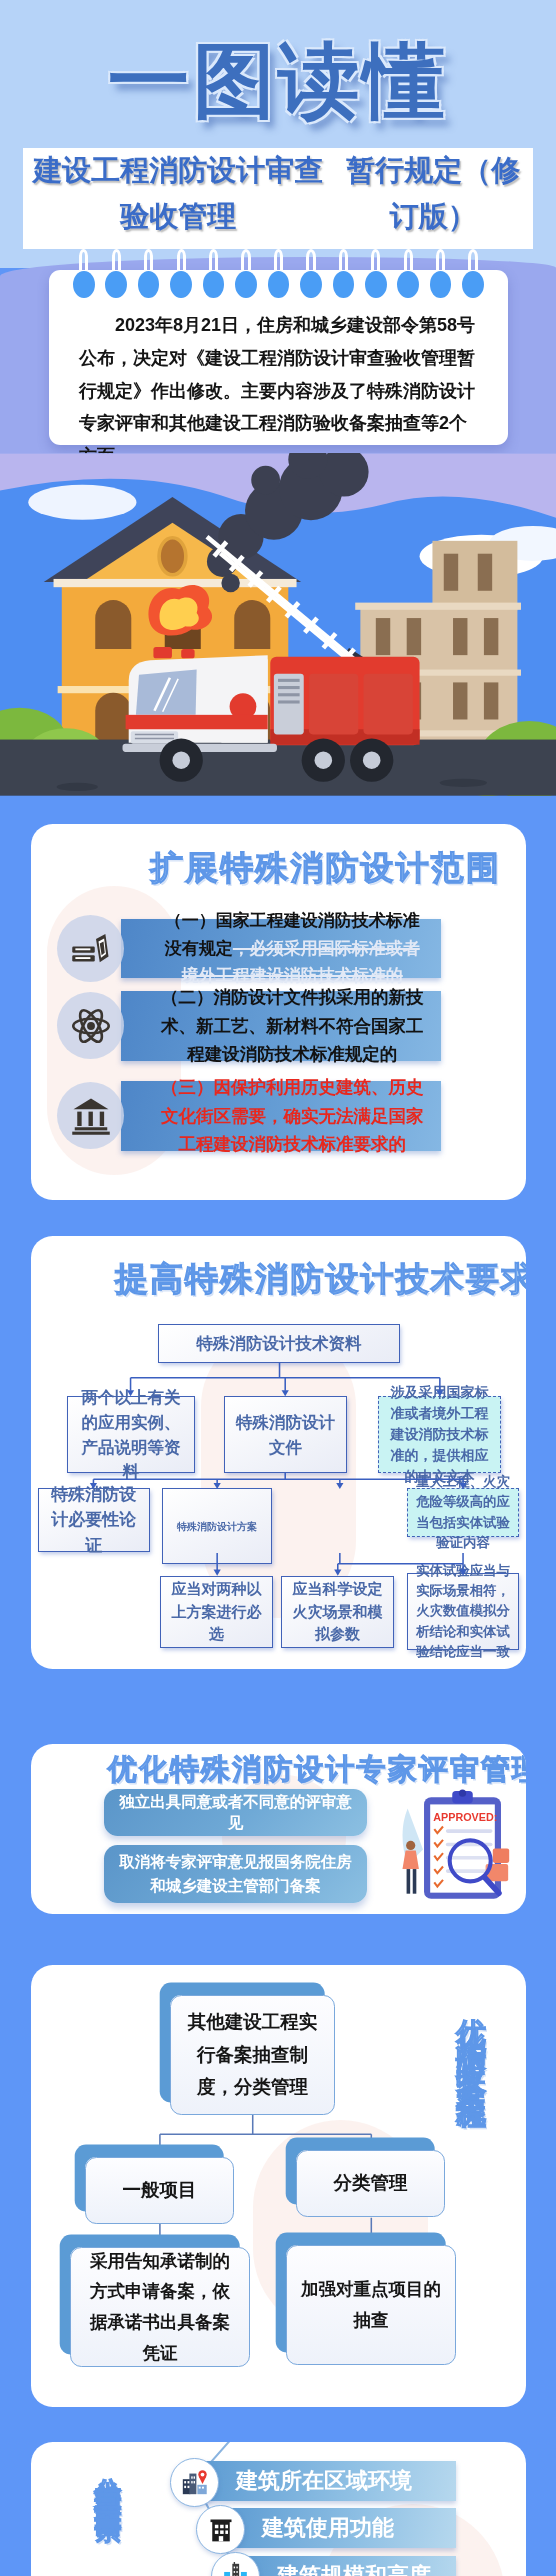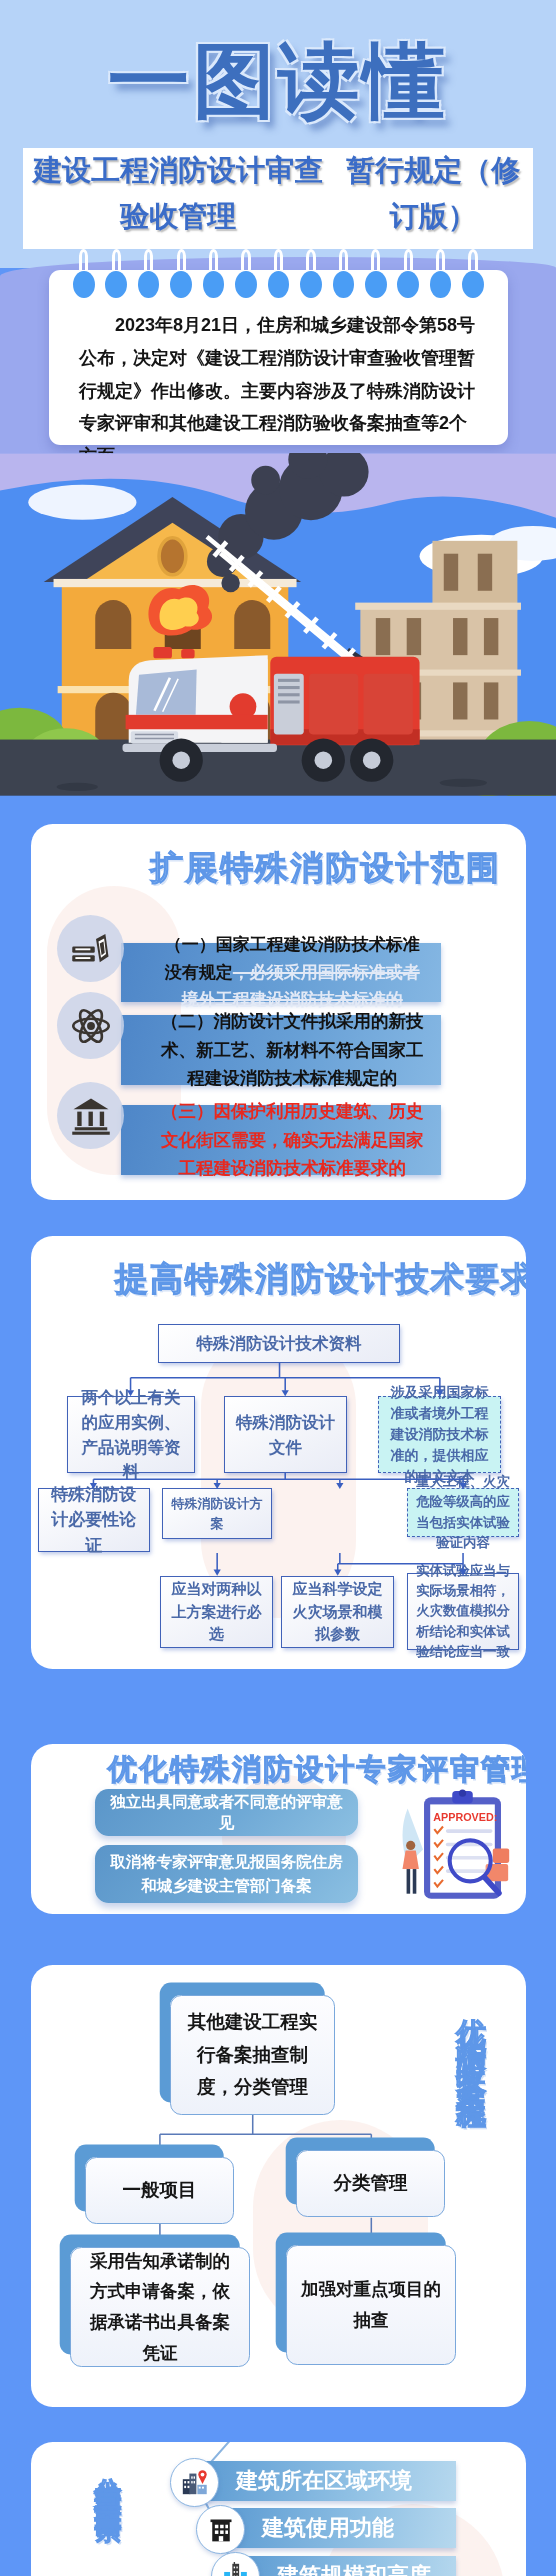--- a/index.html
+++ b/index.html
@@ -43,35 +43,35 @@
     -webkit-text-stroke:1px #5e97e8;text-shadow:0 0 4.1px rgba(255,255,255,.95),1.5px 2.1px 0 rgba(110,155,225,.35);}
   .wm{position:absolute;background:#f6dcd4;opacity:.38;border-radius:31px;}
 
   
   .item-circle{position:absolute;width:67px;height:67px;border-radius:50%;
     background:rgba(202,212,233,.85);display:flex;align-items:center;justify-content:center;z-index:3;}
   .item-banner{position:absolute;left:90px;width:320px;z-index:2;
     background:linear-gradient(104deg,#4e86c8 0%,#68a0d6 55%,#85b7e3 100%);
     box-shadow:0 3.1px 5.2px rgba(70,110,190,.35);
     display:flex;align-items:center;justify-content:center;text-align:center;
-    padding:5.2px 13.4px 5.2px 36px;box-sizing:border-box;margin-top:24px;}
+    padding:5.2px 13.4px 5.2px 36px;box-sizing:border-box;}
   .item-text{font-size:17px;line-height:1.62;font-weight:800;color:#121212;}
   .strike{color:#e2e9f6;text-decoration:line-through;text-decoration-thickness:1.5px;}
   .red-text{color:#e8281e;}
 
   
   .fbox{position:absolute;background:linear-gradient(155deg,#ffffff 0%,#e9ecf6 100%);
     border:1.5px solid #4162b8;color:#4a69a8;font-weight:700;font-size:16.5px;line-height:1.5;
     display:flex;align-items:center;justify-content:center;text-align:center;
     box-shadow:2.1px 2.6px 4.1px rgba(90,120,200,.4);padding:3.1px 6.2px;box-sizing:border-box;}
   .fbox.cyan{background:#c9f3f3;border-style:dashed;}
   .flow-lines{position:absolute;left:0;top:0;z-index:1;}
 
   
-  .pill{position:absolute;left:64px;width:263px;border-radius:13.4px;
+  .pill{position:absolute;left:73px;width:263px;border-radius:13.4px;
     background:linear-gradient(135deg,#5a95c9 0%,#6fa9d6 55%,#8cc0e2 100%);
     color:#fff;font-weight:700;display:flex;align-items:center;justify-content:center;
     text-align:center;padding:4.1px 14.4px;box-sizing:border-box;
     box-shadow:0 4.1px 7.2px rgba(70,110,190,.3);}
 
   
   .wbox{position:absolute;background:linear-gradient(180deg,#fdfdff 0%,#eef2fa 100%);
     border:1px solid #7aa8dc;border-radius:11.3px;box-shadow:-10.3px -12.4px 0 0 #5b9bd5;
     display:flex;align-items:center;justify-content:center;text-align:center;
     color:#161616;font-weight:800;font-size:18.5px;line-height:1.75;padding:5.2px 10.3px;box-sizing:border-box;z-index:2;}
@@ -299,21 +299,21 @@
       </g>
     </svg>
 
     <div class="fbox" style="left:127px;top:88px;width:242px;height:39px;">特殊消防设计技术资料</div>
 
     <div class="fbox" style="left:36px;top:160px;width:128px;height:77px;">两个以上有关的应用实例、产品说明等资料</div>
     <div class="fbox" style="left:193px;top:160px;width:123px;height:77px;">特殊消防设计文件</div>
     <div class="fbox cyan" style="left:347px;top:160px;width:123px;height:77px;font-size:14px;">涉及采用国家标准或者境外工程建设消防技术标准的，提供相应的中文文本</div>
 
     <div class="fbox" style="left:6.7px;top:252px;width:112px;height:64px;font-size:17px;">特殊消防设计必要性论证</div>
-    <div class="fbox" style="left:131px;top:252px;width:110px;height:51px;font-size:13px;">特殊消防设计方案</div>
+    <div class="fbox" style="left:131px;top:252px;width:110px;height:76px;font-size:10px;">特殊消防设计方案</div>
     <div class="fbox cyan" style="left:376px;top:252px;width:112px;height:49px;font-size:13.4px;">重大工程、火灾危险等级高的应当包括实体试验验证内容</div>
 
     <div class="fbox" style="left:129px;top:340px;width:113px;height:72px;font-size:15px;">应当对两种以上方案进行必选</div>
     <div class="fbox" style="left:250px;top:340px;width:113px;height:72px;font-size:15px;">应当科学设定火灾场景和模拟参数</div>
     <div class="fbox" style="left:376px;top:337px;width:112px;height:77px;font-size:13.4px;">实体试验应当与实际场景相符，火灾数值模拟分析结论和实体试验结论应当一致</div>
   </div>
 
   <div class="card" style="top:1744px;height:170px;">
     <div class="wm" style="left:191px;top:31px;width:124px;height:124px;border-radius:50%;"></div>
     <div class="sec-title" style="top:6.2px;font-size:29px;">优化特殊消防设计专家评审管理</div>

